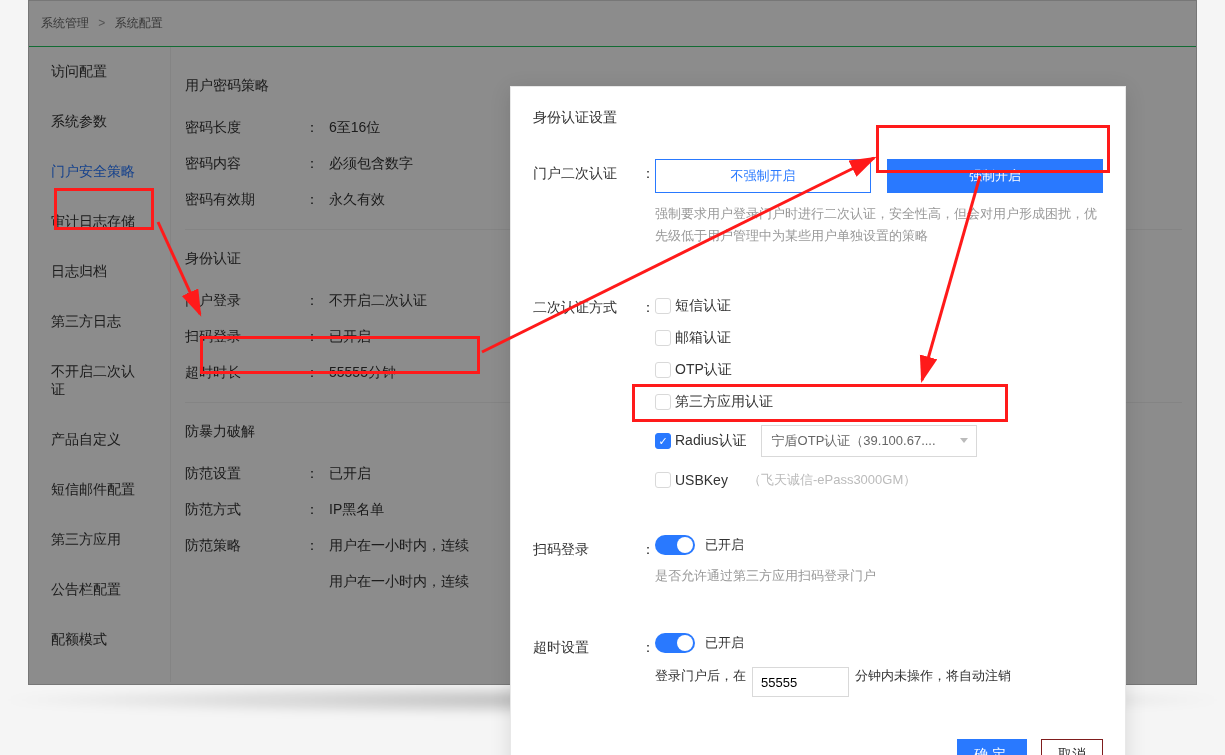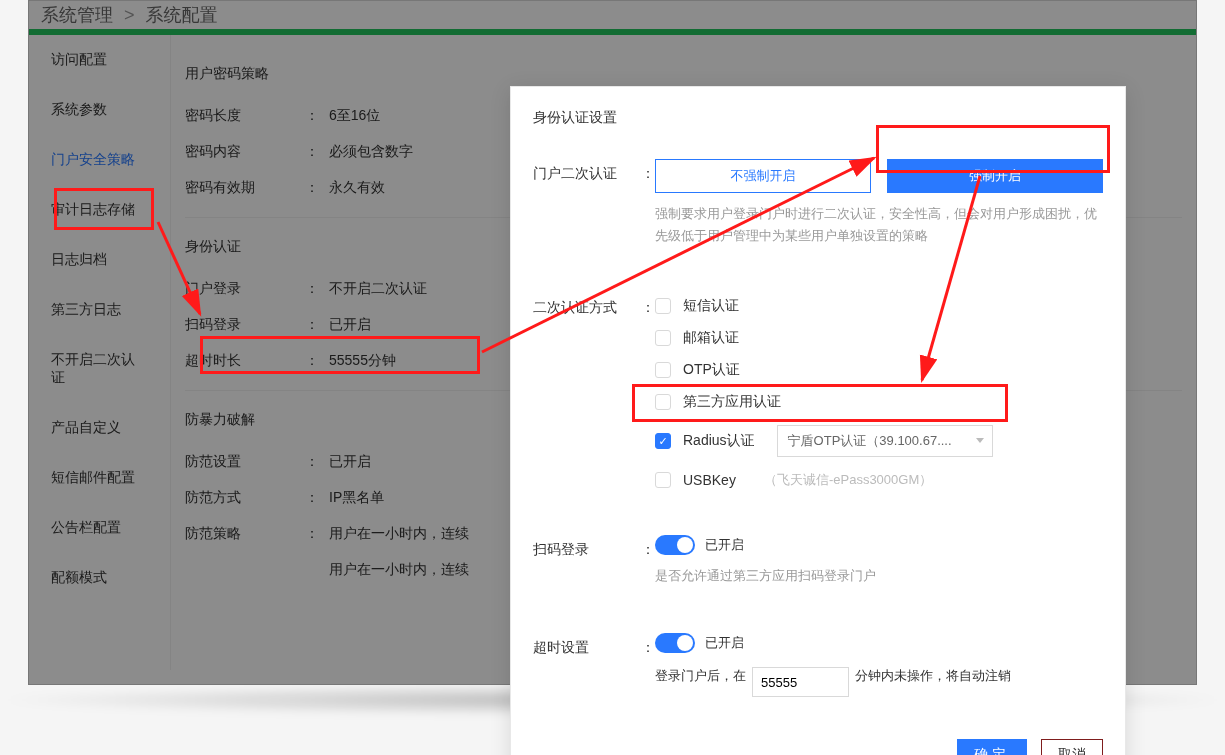--- a/index.html
+++ b/index.html
@@ -1,18 +1,18 @@
 <!DOCTYPE html>
 <html><head>
   <meta charset="utf-8">
   <style>
     *{box-sizing:border-box;margin:0;padding:0}
     body{font-family:-apple-system,BlinkMacSystemFont,"Segoe UI","PingFang SC","Microsoft YaHei",sans-serif;font-size:14px;color:#333;background:#f5f5f5;width:1225px;height:755px;position:relative;overflow:hidden}
     .page{position:absolute;left:28px;top:0;right:28px;bottom:70px;background:#fff;border:1px solid #d9d9d9}
-    .breadcrumb{padding:2px 12px;border-bottom:6px solid #22c55e;font-size:18px;color:#666}
+    .breadcrumb{padding:14px 12px;border-bottom:1px solid #22c55e;font-size:12px;color:#666}
     .breadcrumb .sep{margin:0 6px;color:#999}
     .content{display:flex;height:calc(100% - 48px)}
     .sidebar{width:142px;border-right:1px solid #f0f0f0;padding-top:0}
     .side-item{padding:16px 22px;font-size:14px;color:#333;cursor:pointer}
     .side-item.active{color:#2979ff}
     .main{flex:1;padding:30px 14px}
     .sec-title{font-size:14px;color:#333;margin-bottom:24px}
     .kv{display:flex;align-items:center;margin-bottom:18px}
     .kv .k{width:120px;color:#333}
     .kv .colon{width:24px;text-align:left;color:#333}
@@ -25,21 +25,21 @@
     .dlg-title{padding:0 22px 16px;font-size:14px;color:#333}
     .row{display:flex;padding:16px 22px;margin-bottom:14px;align-items:flex-start}
     .row .label{width:108px;color:#333;padding-top:6px;font-size:14px}
     .row .colon{width:14px;padding-top:6px}
     .row .field{flex:1}
     .btn-seg{display:flex;gap:16px}
     .seg-btn{flex:1;height:34px;display:flex;align-items:center;justify-content:center;border:1px solid #2979ff;color:#2979ff;background:#fff;font-size:13px;cursor:pointer}
     .seg-btn.primary{background:#2979ff;color:#fff}
     .hint{color:#999;font-size:13px;line-height:1.7;margin-top:10px}
     .chk-list{display:flex;flex-direction:column;gap:14px;padding-top:4px}
-    .chk-item{display:flex;align-items:center;gap:12px}
+    .chk-item{display:flex;align-items:center;gap:4px}
     .chkbox{width:16px;height:16px;border:1px solid #d9d9d9;border-radius:3px;display:flex;align-items:center;justify-content:center;background:#fff}
     .chkbox.checked{background:#2979ff;border-color:#2979ff;color:#fff;font-size:11px}
     .chk-label{color:#333;font-size:14px}
     .chk-sub{color:#bbb;font-size:13px;margin-left:16px}
     .select-box{border:1px solid #d9d9d9;height:32px;display:flex;align-items:center;padding:0 26px 0 10px;position:relative;font-size:13px;color:#666;width:216px}
     .select-box .caret{position:absolute;right:8px;top:12px;width:0;height:0;border-left:4px solid transparent;border-right:4px solid transparent;border-top:5px solid #bbb}
     .switch{width:40px;height:20px;background:#2979ff;border-radius:10px;position:relative}
     .switch::after{content:"";position:absolute;width:16px;height:16px;background:#fff;border-radius:50%;top:2px;right:2px}
     .sw-label{margin-left:10px;color:#333;font-size:13px}
     .inline-row{display:flex;gap:6px;color:#333;font-size:13px}
@@ -65,20 +65,21 @@
     <div class="sidebar" id="sidebar">
         <div class="side-item">访问配置</div>
         <div class="side-item">系统参数</div>
         <div class="side-item active">门户安全策略</div>
         <div class="side-item">审计日志存储</div>
         <div class="side-item">日志归档</div>
         <div class="side-item">第三方日志</div>
         <div class="side-item">不开启二次认证</div>
         <div class="side-item">产品自定义</div>
         <div class="side-item">短信邮件配置</div>
+        <div class="side-item">第三方应用</div>
         <div class="side-item">公告栏配置</div>
         <div class="side-item">配额模式</div>
       </div>
     <div class="main">
       <div class="sec-title">用户密码策略</div>
       <div class="kv">
           <span class="k">密码长度</span>
           <span class="colon">：</span>
           <span class="v">6至16位</span>
         </div>

